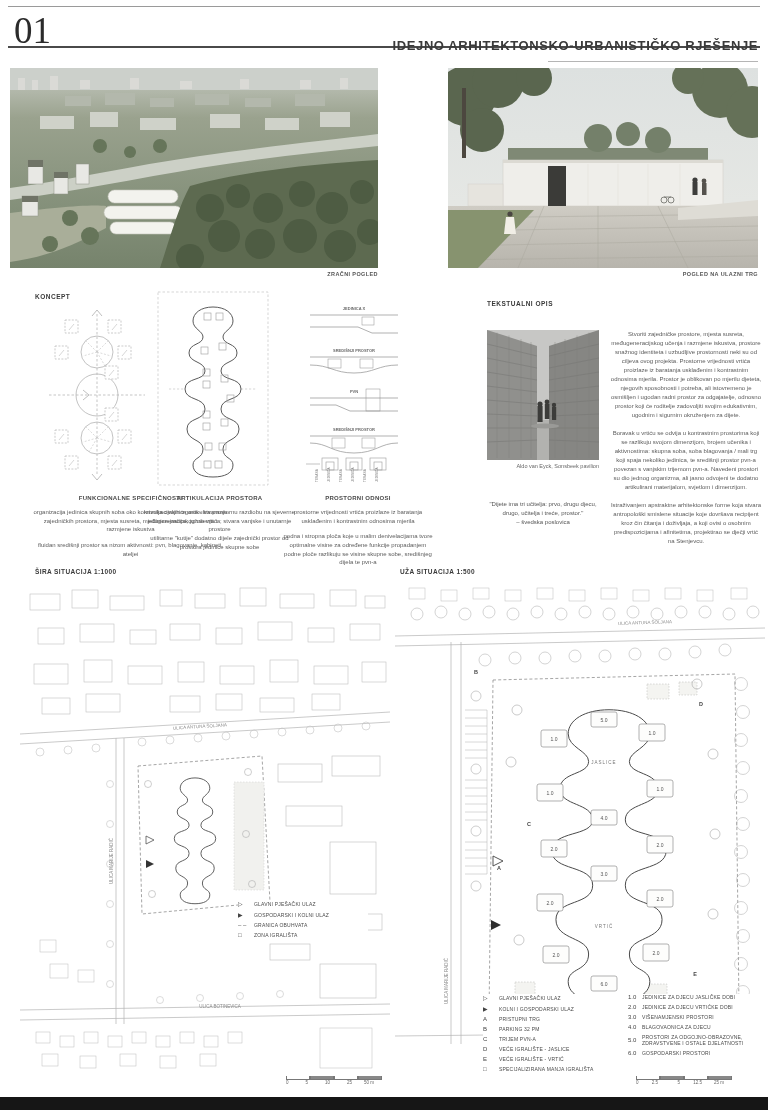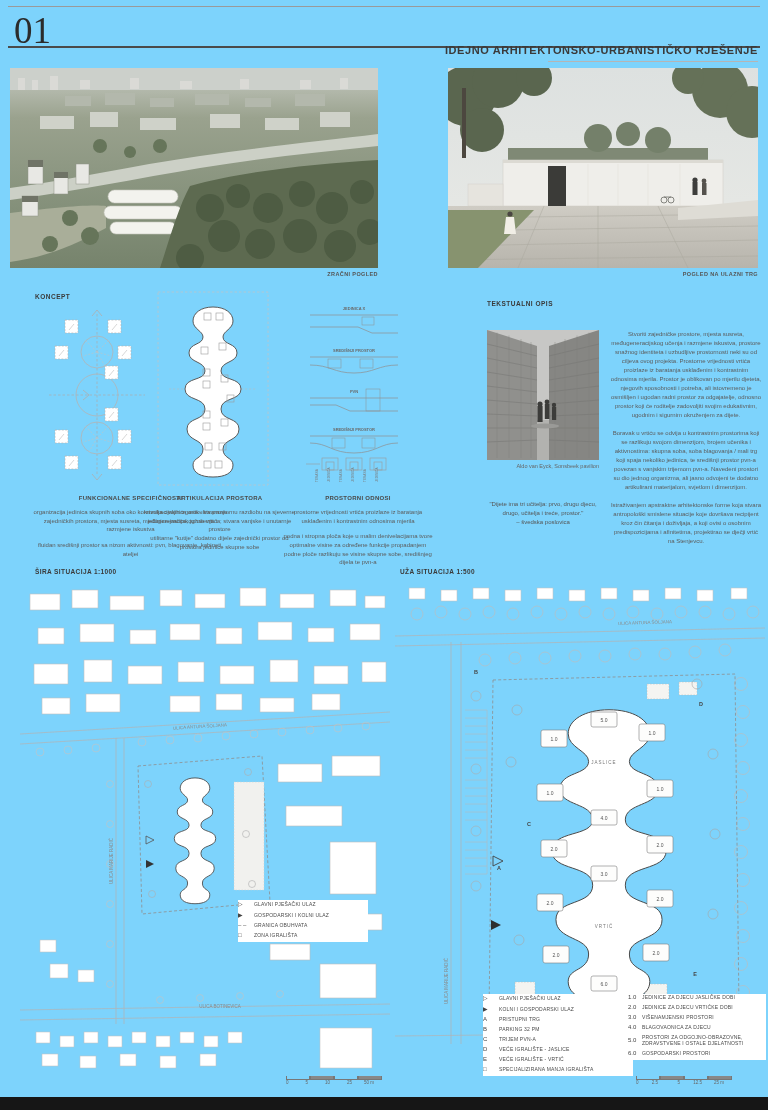--- a/index.html
+++ b/index.html
@@ -1,24 +1,24 @@
 <!DOCTYPE html>
 <html><head>
 <meta charset="utf-8">
 <style>
   html,body{margin:0;padding:0;background:#e8e8e8;}
-  .board{position:relative;width:768px;height:1110px;background:#7dd3fc;margin:0 auto;
+  .board{position:relative;width:768px;height:1110px;background:#ffffff;margin:0 auto;
          font-family:"Liberation Sans",sans-serif;color:#333;overflow:hidden;}
   .abs{position:absolute;}
   
   .rule-top{left:8px;right:8px;top:6px;height:1px;background:#9a9a9a;}
   .page-num{left:14px;top:12px;font-family:"Liberation Serif",serif;font-size:37px;color:#2b2b2b;line-height:1;}
   .board-title{right:10px;top:24px;font-family:"Liberation Serif",serif;font-size:17px;letter-spacing:1px;color:#1f1f1f;}
   .rule-main{left:8px;right:8px;top:46px;height:2px;background:#4a4a4a;}
-  .board-sub{right:10px;top:44px;font-size:11px;font-weight:bold;letter-spacing:.6px;color:#3a3a3a;}
+  .board-sub{right:10px;top:38px;font-size:13px;font-weight:bold;letter-spacing:.6px;color:#3a3a3a;}
   .rule-sub{right:10px;top:61px;width:210px;height:1px;background:#b5b5b5;}
   
   .photo{overflow:hidden;background:#ccc;}
   .caption{font-size:5.5px;font-weight:bold;color:#555;letter-spacing:.4px;text-align:right;}
   
   .klabel{font-size:6.5px;font-weight:bold;letter-spacing:.5px;color:#3a3a3a;}
   .colhead{font-size:6px;font-weight:bold;color:#4a4a4a;text-align:center;letter-spacing:.3px;}
   .colpara{font-size:6px;line-height:1.45;color:#5c5c5c;text-align:center;margin:0 0 7px 0;}
   .bigtext{font-size:6px;line-height:1.5;color:#5c5c5c;text-align:center;}
   .bigtext p{margin:0 0 9px 0;}

